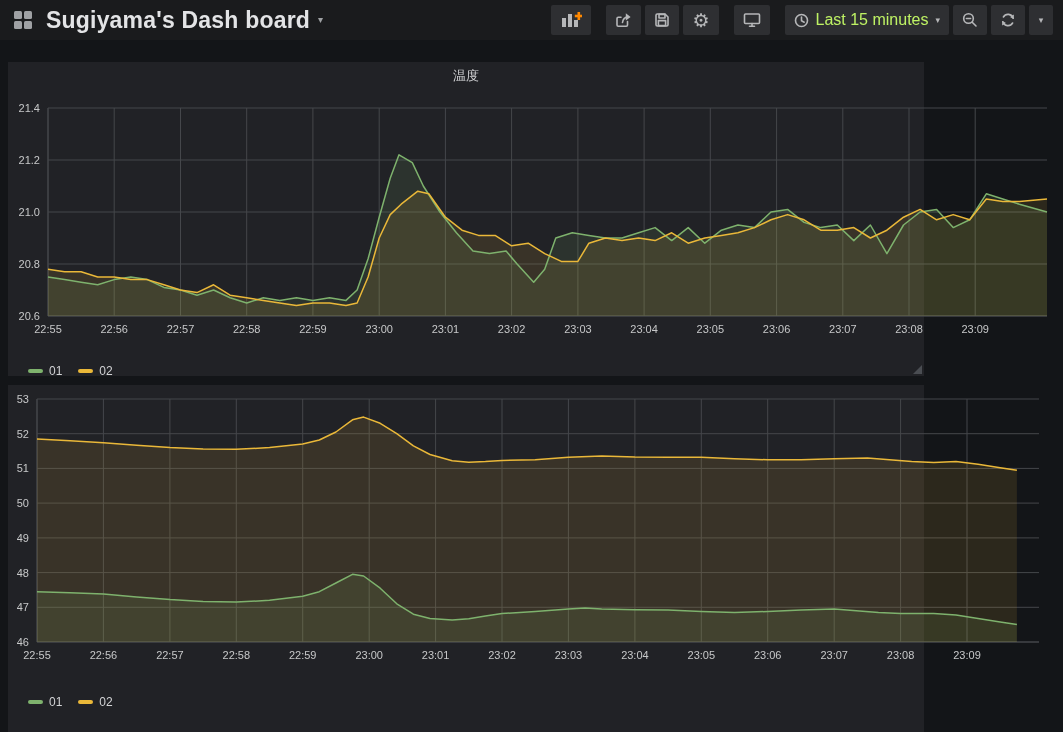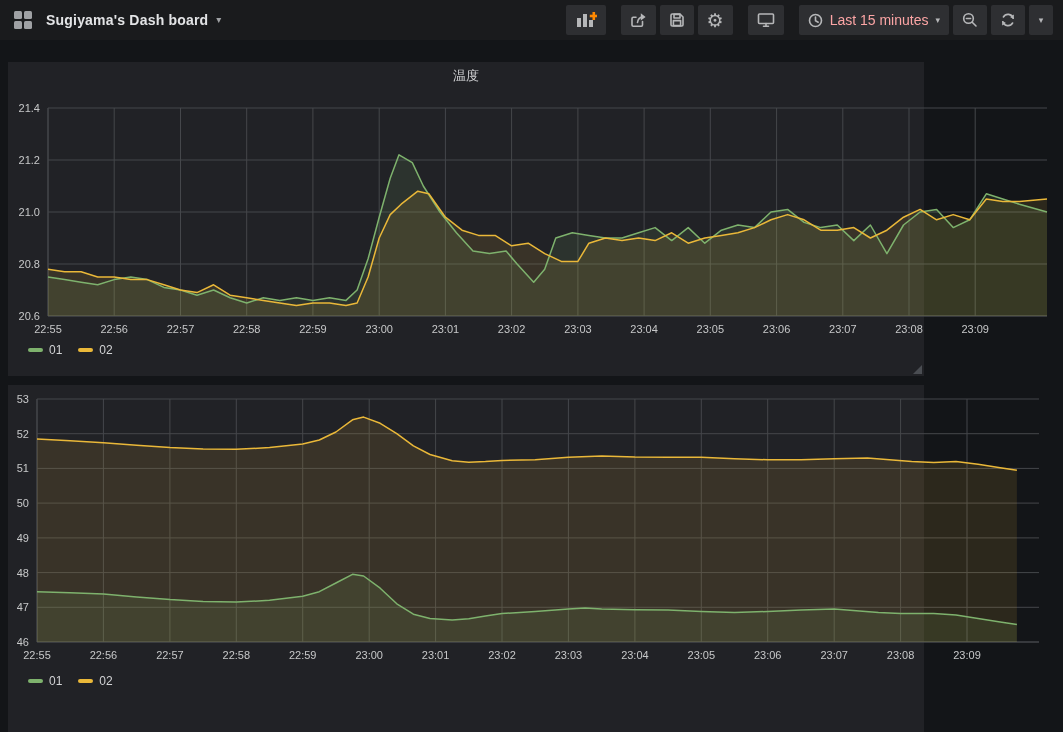--- a/index.html
+++ b/index.html
@@ -12,49 +12,49 @@
   
   .navbar{
     height:40px;background:#1a1b1d;display:flex;align-items:center;
     padding:0 10px 0 10px;box-sizing:border-box;
   }
   .menu-btn{width:26px;height:26px;display:flex;align-items:center;justify-content:center;
     cursor:pointer;margin-right:10px;}
   .menu-grid{display:grid;grid-template-columns:8px 8px;grid-template-rows:8px 8px;gap:2px;}
   .menu-grid span{background:#9fa1a4;border-radius:1.5px;display:block;}
   .dash-title-wrap{display:flex;align-items:center;gap:8px;cursor:pointer;}
-  .dash-title{color:#e3e4e6;font-size:14px;font-weight:600;letter-spacing:.2px;}
+  .dash-title{color:#e3e4e6;font-size:23px;font-weight:600;letter-spacing:.2px;}
   .caret{color:#9fa1a4;font-size:10px;line-height:1;}
   .toolbar{margin-left:auto;display:flex;align-items:center;gap:4px;}
   .tbtn{
     height:30px;min-width:34px;padding:0 9px;box-sizing:border-box;
     background:#2e2f32;border-radius:2px;border:none;
     display:flex;align-items:center;justify-content:center;gap:7px;
     color:#b6b7b9;cursor:pointer;
   }
   .gap-l{margin-left:11px;}
   .tbtn svg{display:block;}
   .icon-stroke{stroke:#b6b7b9;stroke-width:1.6;fill:none;stroke-linecap:round;stroke-linejoin:round;}
   .gear-glyph{font-size:19px;line-height:1;color:#b6b7b9;}
-  .time-label{font-size:14px;color:#fca5a5;font-weight:500;white-space:nowrap;}
+  .time-label{font-size:16px;color:#bef264;font-weight:500;white-space:nowrap;}
   .caret-sm{font-size:9px;color:#b6b7b9;line-height:1;}
   
   .panel{
     position:absolute;left:8px;width:916px;background:#212226;
     box-sizing:border-box;
   }
   #panel-0{top:62px;height:314px;}
   #panel-1{top:385px;height:347px;}
   .panel-header{
     height:28px;display:flex;align-items:center;justify-content:center;
     font-size:13px;color:#d2d3d5;cursor:pointer;
   }
   .chart-svg{display:block;}
   .chart-svg text{font-family:"Liberation Sans",sans-serif;font-size:11px;fill:#c7c8c9;}
-  .legend{display:flex;align-items:center;gap:16px;padding-left:20px;margin-top:1px;text-align:center;}
+  .legend{display:flex;align-items:center;gap:16px;padding-left:20px;margin-top:22px;text-align:center;}
   .legend-item{display:flex;align-items:center;gap:6px;font-size:12px;color:#d2d3d5;cursor:pointer;}
   .swatch{width:15px;height:4px;border-radius:2px;background:#888;}
   .resize-handle{
     position:absolute;right:2px;bottom:2px;width:0;height:0;cursor:nwse-resize;
     border-left:9px solid transparent;border-bottom:9px solid #4a4d52;
   }
 </style>
 </head>
 <body>
 

